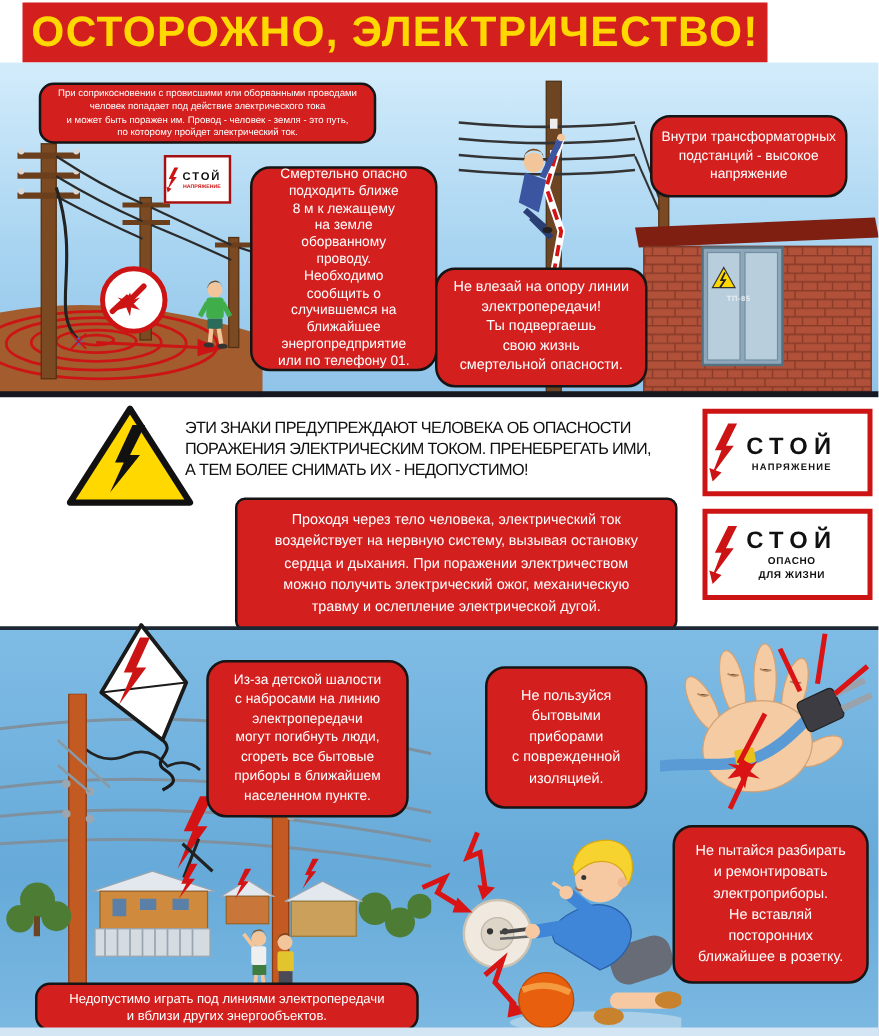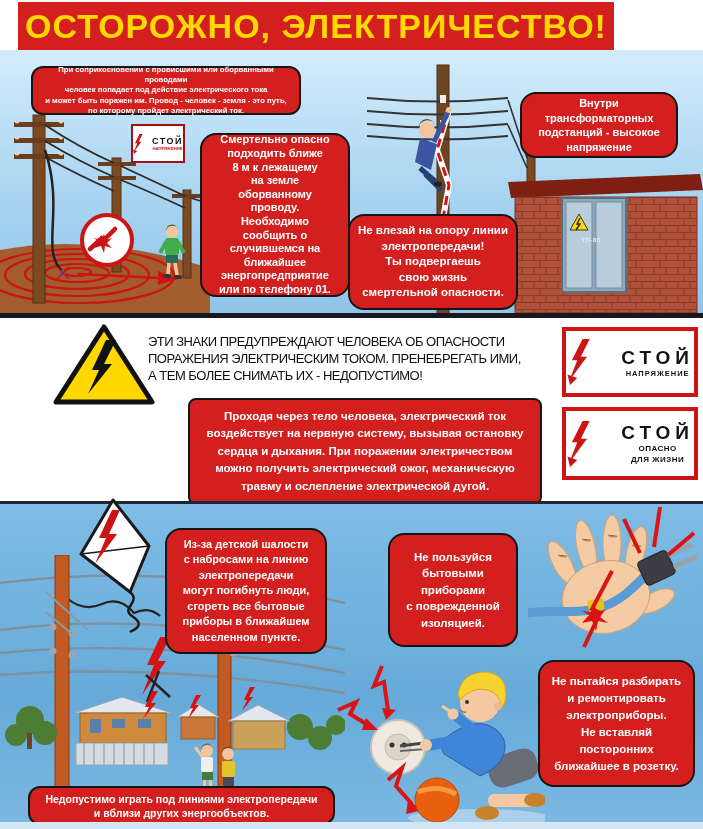--- a/index.html
+++ b/index.html
@@ -4,25 +4,25 @@
 <style>
   html,body{margin:0;padding:0;background:#ffffff;}
   .poster{position:relative;width:703px;height:829px;background:#ffffff;overflow:hidden;
           font-family:"Liberation Sans",sans-serif;}
   .abs{position:absolute;box-sizing:border-box;}
   .title{background:#d41f1f;color:#ffd800;font-weight:bold;font-size:34px;letter-spacing:1px;
          display:flex;align-items:center;justify-content:center;}
   .sky-top{background:linear-gradient(180deg,#d3ecfb 0%,#a8d4f1 55%,#8fc3e8 100%);}
   .sky-bottom{background:linear-gradient(180deg,#7fbce5 0%,#66aad9 60%,#7cb9e2 100%);}
   .redblock{background:#d41f1f;border:2px solid #151515;border-radius:16px;color:#ffffff;
-            font-weight:bold;text-align:center;display:flex;align-items:center;justify-content:center;
+            font-weight:normal;text-align:center;display:flex;align-items:center;justify-content:center;
             white-space:pre-line;padding:2px 6px;}
   .heading{color:#0f0f0f;font-weight:normal;text-align:left;white-space:pre-line;
            font-size:13px;line-height:17px;letter-spacing:-0.5px;}
-  .sign{background:#ffffff;display:flex;align-items:center;justify-content:space-between;gap:5px;}
+  .sign{background:#ffffff;display:flex;align-items:center;justify-content:flex-start;gap:5px;}
   .sign .word{font-weight:bold;color:#111;}
   .sign .sub{font-weight:bold;white-space:pre-line;text-align:center;}
   .divider{background:#1d2733;}
   .doorlabel{font-size:6px;font-weight:bold;color:#e4edf3;letter-spacing:0.5px;text-align:center;}
 </style>
 </head>
 <body>
 
 <div class="poster">
 

